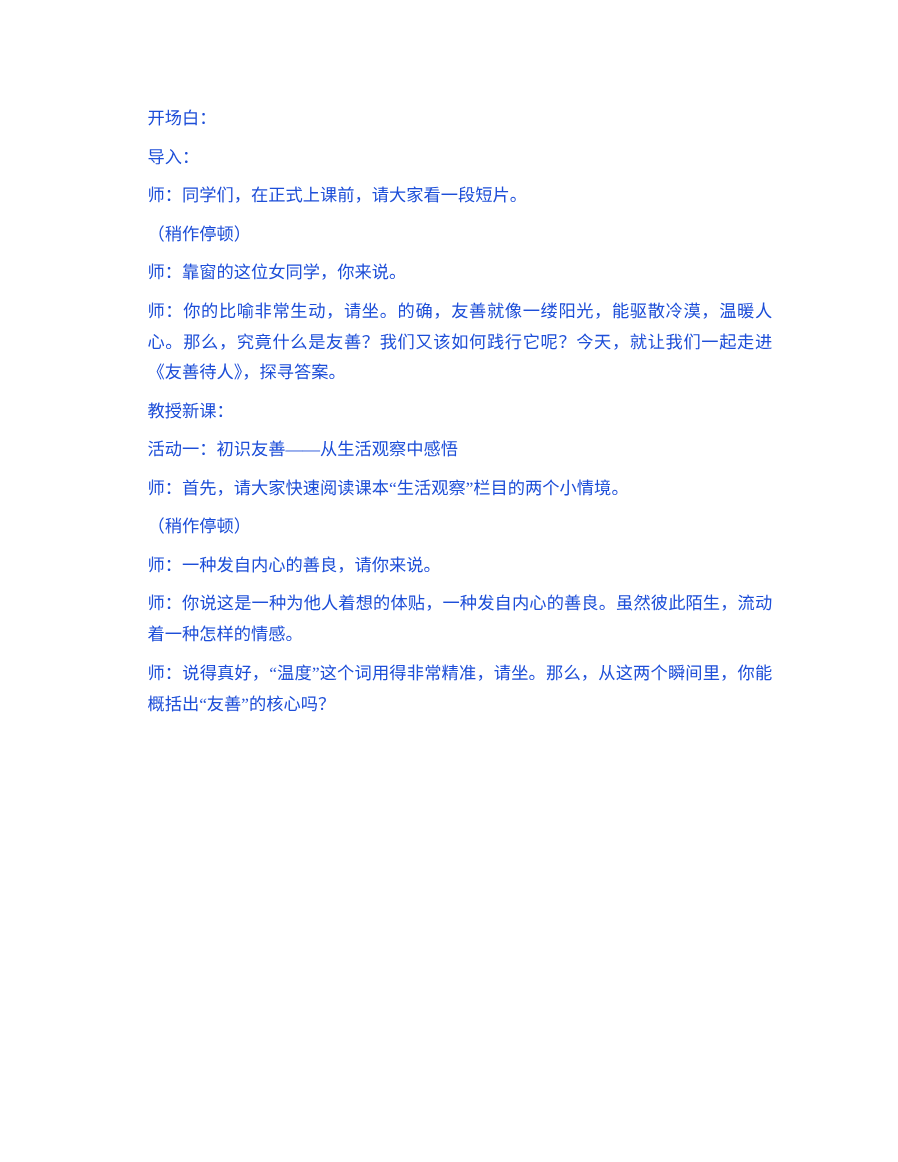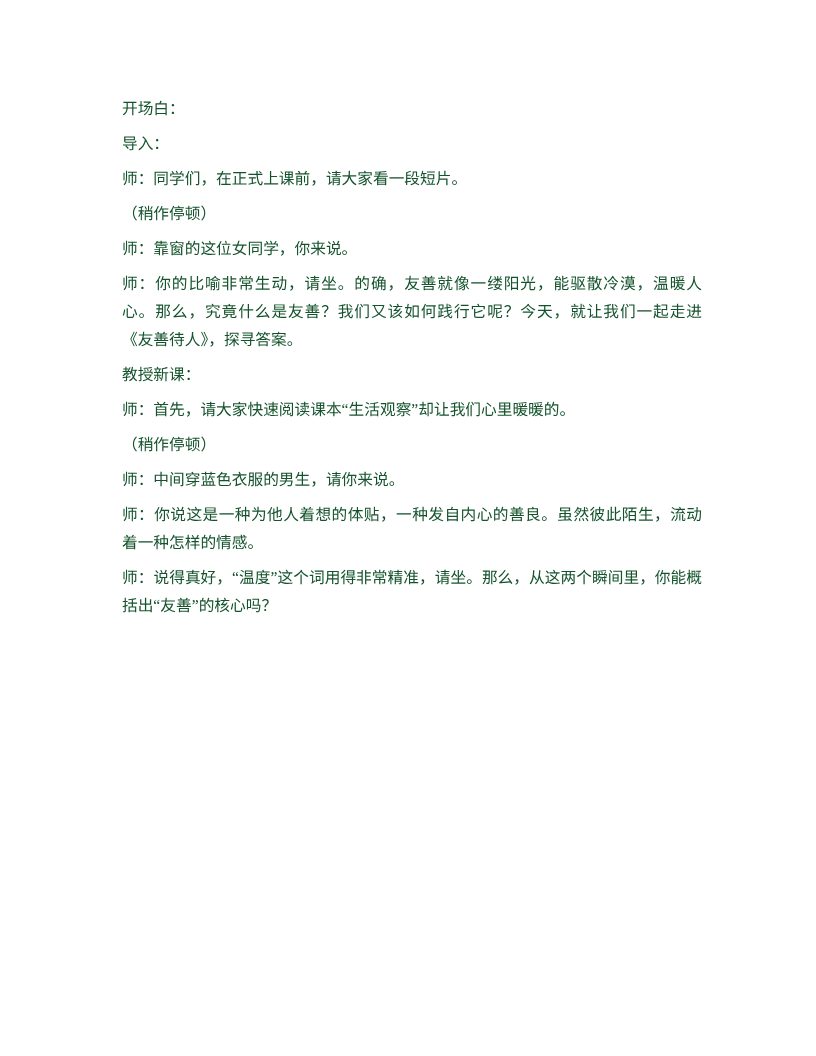--- a/index.html
+++ b/index.html
@@ -11,40 +11,41 @@
     position: relative;
     width: 816px;
     height: 1056px;
     margin: 0 auto;
     background: #ffffff;
     box-sizing: border-box;
     padding: 95px 114px 0 118px;
     overflow: hidden;
   }
   .doc-par {
-    margin: 0 0 7px 4px;
+    margin: 0 0 7px 16px;
     font-family: "Liberation Serif", serif;
     font-size: 15.7px;
     line-height: 28px;
     font-weight: 400;
-    color: #14532d;
+    color: #1d4ed8;
     text-align: justify;
     letter-spacing: 0;
     word-break: break-all;
   }
 </style>
 </head>
 <body>
 
 <div class="page">
   <p class="doc-par">开场白：</p>
   <p class="doc-par">导入：</p>
   <p class="doc-par">师：同学们，在正式上课前，请大家看一段短片。</p>
   <p class="doc-par">（稍作停顿）</p>
   <p class="doc-par">师：靠窗的这位女同学，你来说。</p>
   <p class="doc-par">师：你的比喻非常生动，请坐。的确，友善就像一缕阳光，能驱散冷漠，温暖人心。那么，究竟什么是友善？我们又该如何践行它呢？今天，就让我们一起走进《友善待人》，探寻答案。</p>
   <p class="doc-par">教授新课：</p>
-  <p class="doc-par">师：首先，请大家快速阅读课本“生活观察”却让我们心里暖暖的。</p>
+  <p class="doc-par">活动一：初识友善——从生活观察中感悟</p>
+  <p class="doc-par">师：首先，请大家快速阅读课本“生活观察”栏目的两个小情境。</p>
   <p class="doc-par">（稍作停顿）</p>
-  <p class="doc-par">师：中间穿蓝色衣服的男生，请你来说。</p>
+  <p class="doc-par">师：一种发自内心的善良，请你来说。</p>
   <p class="doc-par">师：你说这是一种为他人着想的体贴，一种发自内心的善良。虽然彼此陌生，流动着一种怎样的情感。</p>
   <p class="doc-par">师：说得真好，“温度”这个词用得非常精准，请坐。那么，从这两个瞬间里，你能概括出“友善”的核心吗？</p>
 </div>
 
 </body></html>

